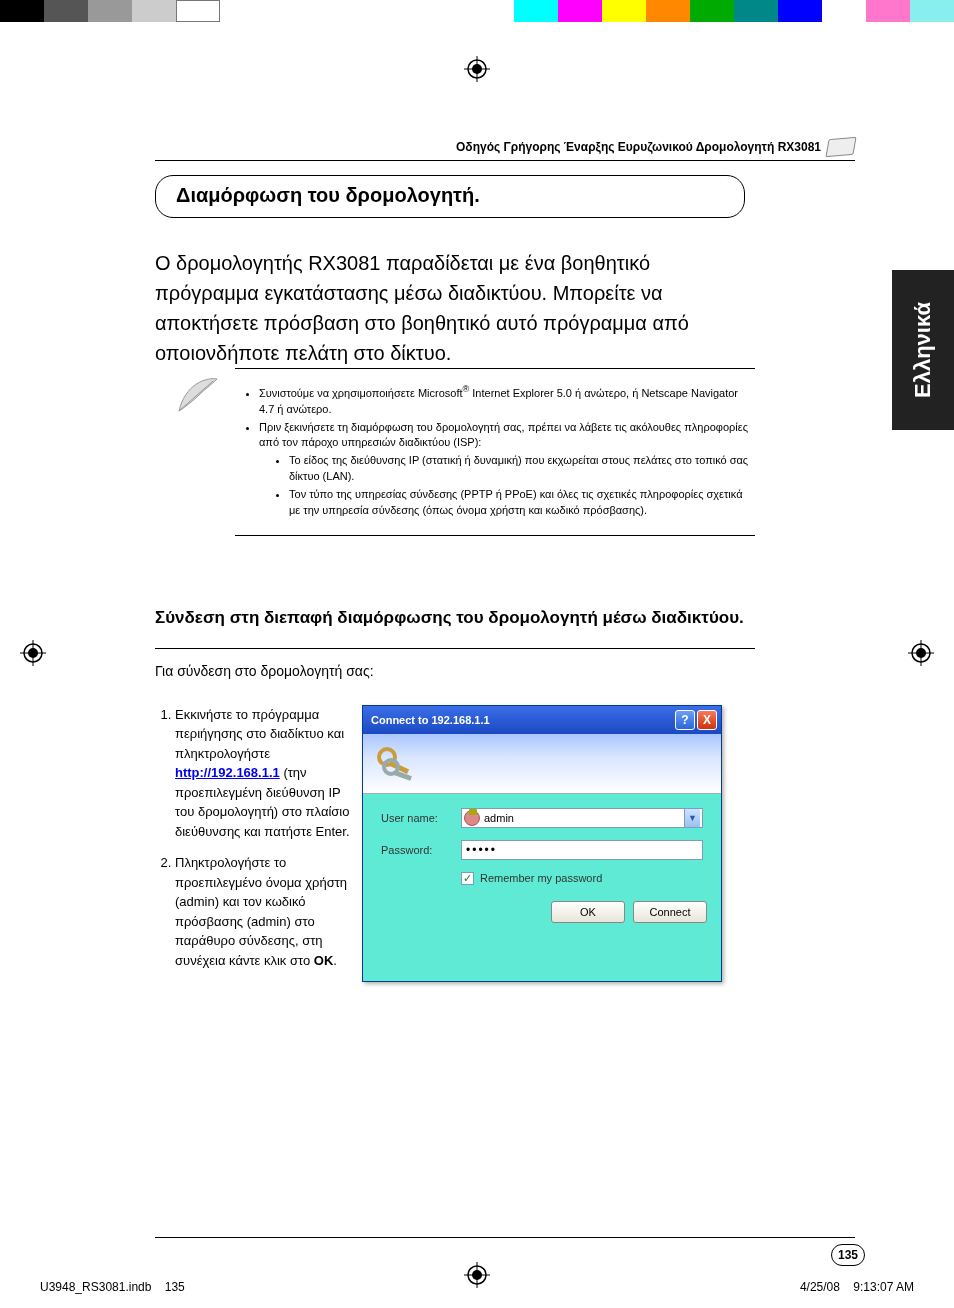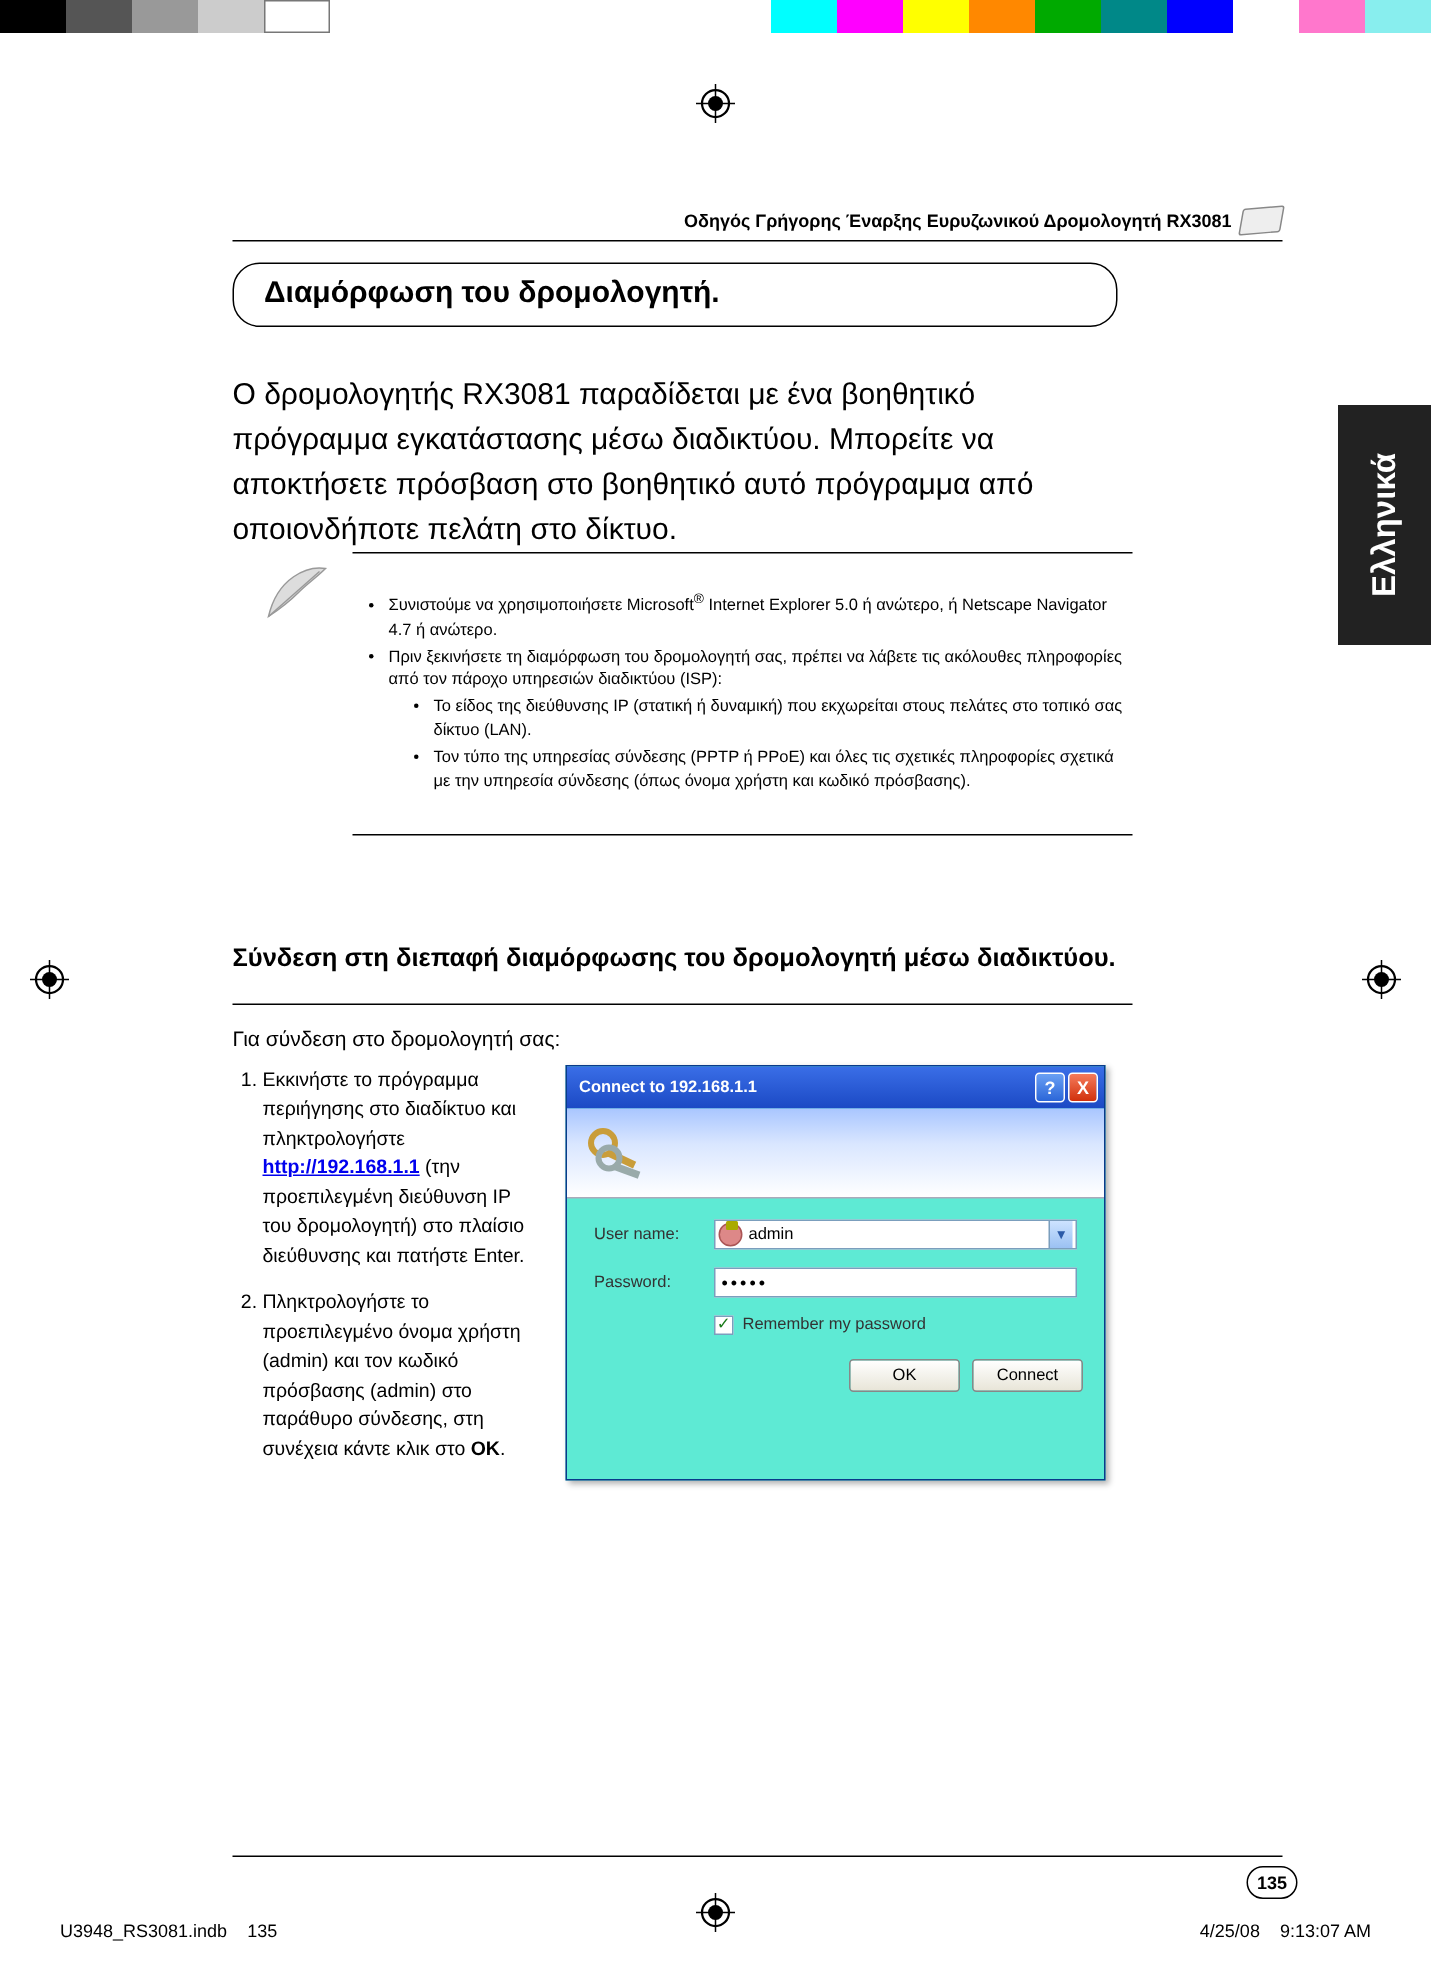--- a/index.html
+++ b/index.html
@@ -69,27 +69,27 @@
     background: #222;
     color: #fff;
     font-size: 22px;
     font-weight: bold;
     display: flex;
     align-items: center;
     justify-content: center;
   }
   .lang-tab span { writing-mode: vertical-rl; transform: rotate(180deg); }
   .intro { font-size: 20px; line-height: 1.5; width: 600px; }
-  .note-block { border-top:1px solid #000; border-bottom:1px solid #000; padding:24px 0; margin-left:80px; width:520px; font-size:11px; line-height:1.45; position:relative; }
+  .note-block { border-top:1px solid #000; border-bottom:1px solid #000; padding:14px 0; margin-left:80px; width:520px; font-size:11px; line-height:1.45; position:relative; }
   .feather { position:absolute; left:-60px; top:6px; width:44px; height:40px; }
   .note-block ul { list-style: disc; padding-left: 24px; }
   .note-block ul ul { padding-left: 30px; margin-top:2px; }
   .note-block li { margin-bottom: 2px; }
   .subsection-title { font-size: 17px; font-weight: bold; border-bottom:1px solid #000; padding-bottom:18px; margin-top:70px; margin-bottom:14px; width:600px; line-height:1.4; }
-  .connect-row { display:flex; gap:22px; width:640px; }
+  .connect-row { display:flex; gap:7px; width:640px; }
   .connect-text { width: 200px; font-size:13px; line-height:1.5; }
   .connect-text ol { list-style:decimal; padding-left:20px; }
   .connect-text ol li { margin-bottom:12px; }
   .link { color:#00e; text-decoration:underline; font-weight:bold; }
   
   .xp-dialog { width: 360px; border:1px solid #0a3a8a; background:#5eead4; font-family: Tahoma, sans-serif; font-size:11px; box-shadow:2px 2px 4px rgba(0,0,0,.3); }
   .xp-titlebar { height:28px; background:linear-gradient(#3a6ee7,#1b49c4); color:#fff; display:flex; align-items:center; padding:0 4px 0 8px; font-weight:bold; }
   .xp-titlebar .t { flex:1; }
   .xp-tbtn { width:20px;height:20px;margin-left:2px;border:1px solid #fff;border-radius:3px;display:flex;align-items:center;justify-content:center;font-size:12px;font-weight:bold; }
   .xp-help{background:linear-gradient(#6aa0f4,#2b66d8);color:#fff;}
@@ -189,21 +189,21 @@
         <ul>
           <li>Το είδος της διεύθυνσης IP (στατική ή δυναμική) που εκχωρείται στους πελάτες στο τοπικό σας δίκτυο (LAN).</li>
           <li>Τον τύπο της υπηρεσίας σύνδεσης (PPTP ή PPoE) και όλες τις σχετικές πληροφορίες σχετικά με την υπηρεσία σύνδεσης (όπως όνομα χρήστη και κωδικό πρόσβασης).</li>
         </ul>
       </li>
     </ul>
   </div>
 
   <div class="subsection-title">Σύνδεση στη διεπαφή διαμόρφωσης του δρομολογητή μέσω διαδικτύου.</div>
 
-  <p style="font-size:14px;margin-bottom:10px">Για σύνδεση στο δρομολογητή σας:</p>
+  <p style="font-size:14px;margin-bottom:26px">Για σύνδεση στο δρομολογητή σας:</p>
 
   <div class="connect-row">
     <div class="connect-text">
       <ol>
         <li><span>Εκκινήστε το πρόγραμμα περιήγησης στο διαδίκτυο και πληκτρολογήστε </span><span class="link">http://192.168.1.1</span><span> (την προεπιλεγμένη διεύθυνση IP του δρομολογητή) στο πλαίσιο διεύθυνσης και πατήστε Enter.</span></li>
         <li><span>Πληκτρολογήστε το προεπιλεγμένο όνομα χρήστη (admin) και τον κωδικό πρόσβασης (admin) στο παράθυρο σύνδεσης, στη συνέχεια κάντε κλικ στο </span><b>OK</b><span>.</span></li>
       </ol>
     </div>
 
     <div class="xp-dialog">

